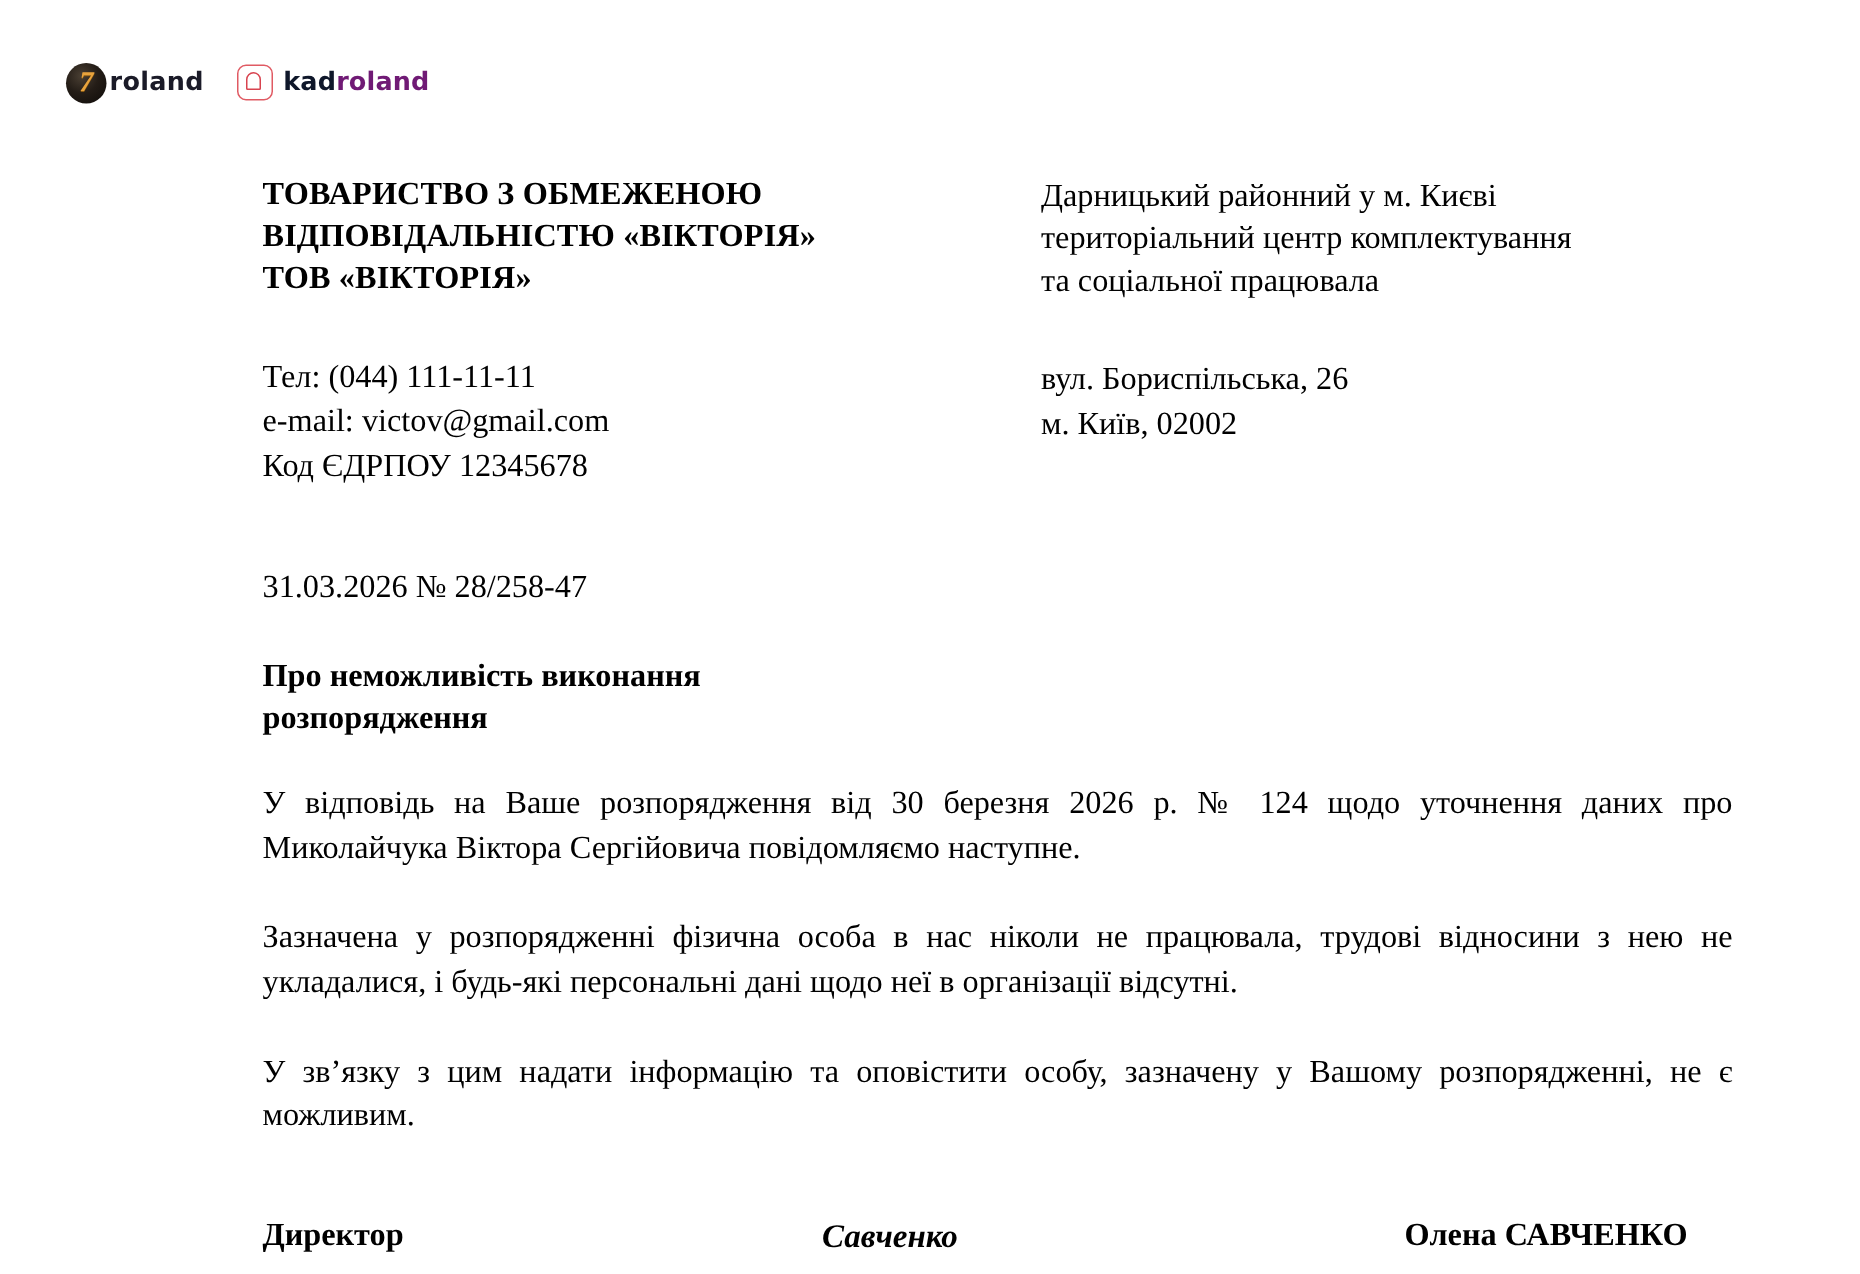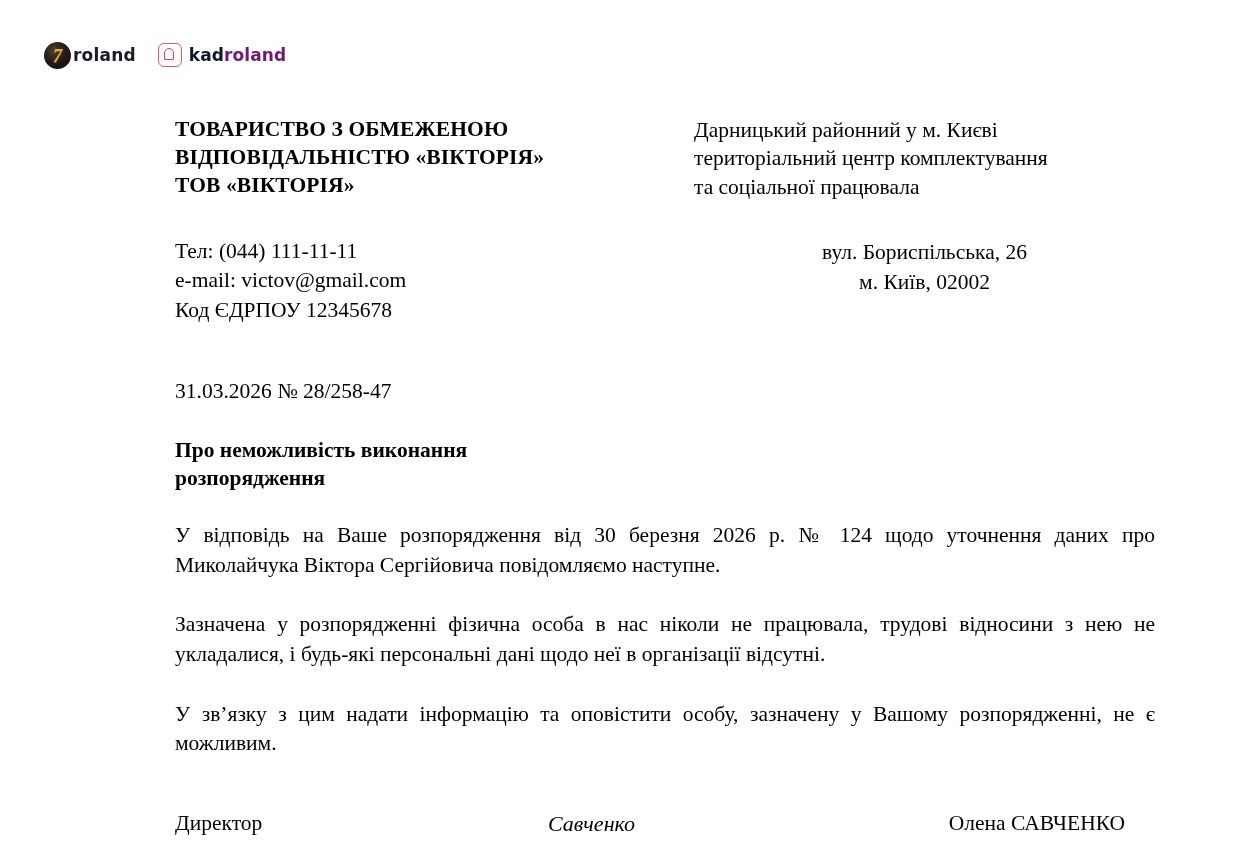--- a/index.html
+++ b/index.html
@@ -133,21 +133,21 @@
   }
 
   .contacts,
   .recipient-addr {
     font-size: 21.5px;
     line-height: 1.38;
     margin: 0;
   }
 
   .block-gap-left  { margin-top: 37px; }
-  .block-gap-right { margin-top: 37px; text-align: center; }
+  .block-gap-right { margin-top: 37px; }
 
   
   .doc-date {
     position: absolute;
     left: 175px;
     top: 378px;
     font-size: 21.5px;
     line-height: 1.3;
   }
 
@@ -180,20 +180,21 @@
 
   .body p.last { margin-bottom: 0; }
 
   
   .signature {
     position: absolute;
     left: 175px;
     top: 810px;
     width: 980px;
     height: 34px;
+    font-weight: bold;
   }
 
   .sig-role {
     position: absolute;
     left: 0;
     top: 0;
     font-size: 21.5px;
     line-height: 1.3;
   }
 

